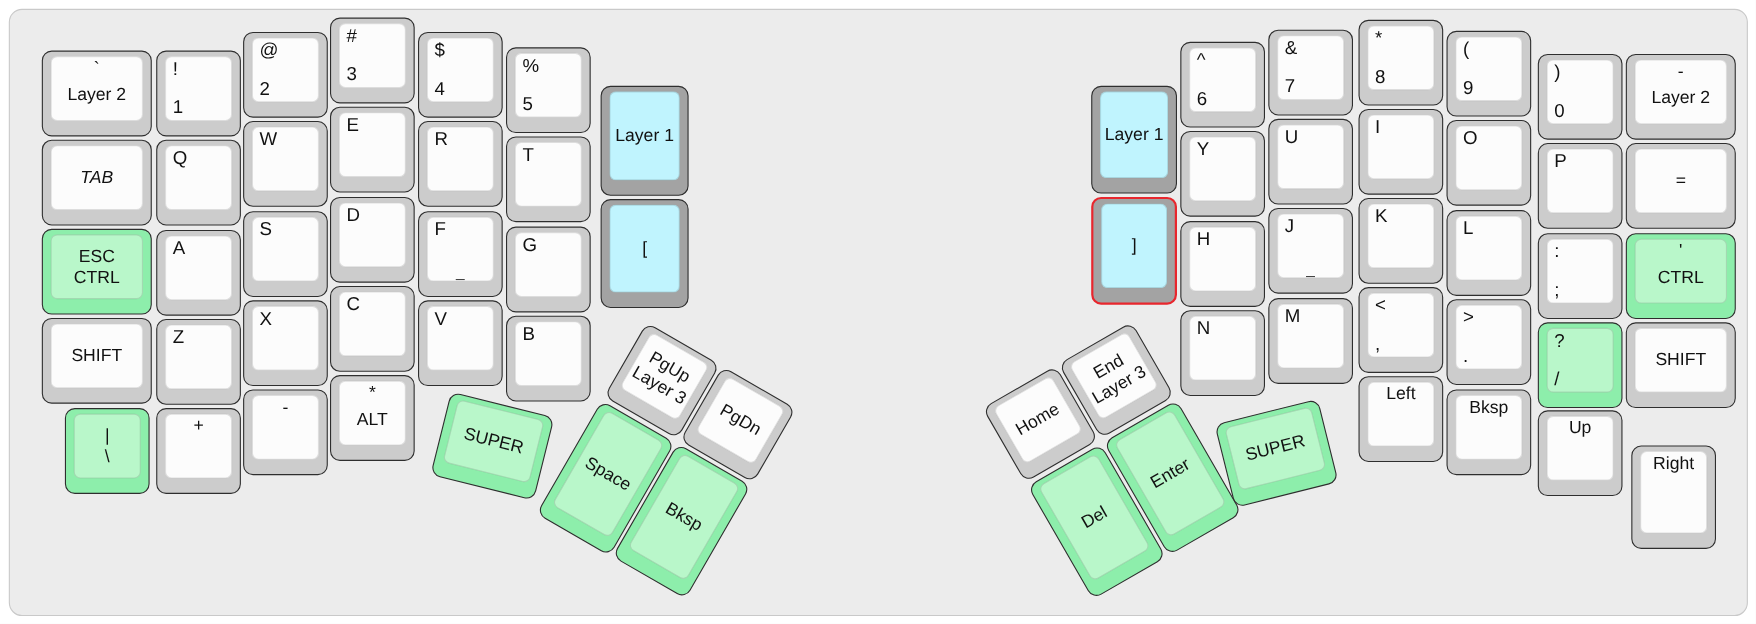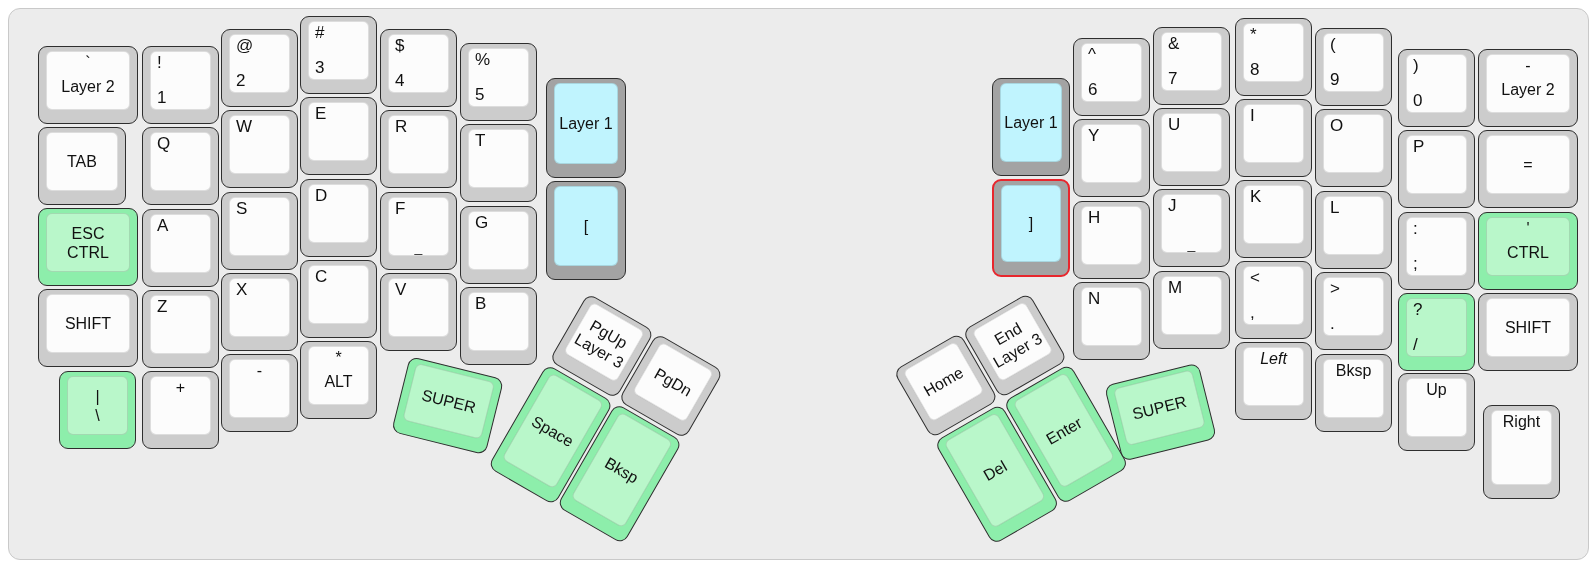--- a/index.html
+++ b/index.html
@@ -47,21 +47,21 @@
   <div class="panel"></div>
   <div id="keys">
       <div class="key c-w" style="left: 38px; top: 46px; width: 100px; height: 78px;">
         <div class="cap">
           <span class="lg tc">`</span>
           <div class="ctr shift">
             <div>Layer 2</div>
           </div>
         </div>
       </div>
-      <div class="key c-w" style="left: 38px; top: 127px; width: 88px; height: 78px;">
+      <div class="key c-w" style="left: 38px; top: 127px; width: 100px; height: 78px; font-style: italic;">
         <div class="cap">
           <div class="ctr">
             <div>TAB</div>
           </div>
         </div>
       </div>
       <div class="key c-g" style="left: 38px; top: 208px; width: 100px; height: 78px;">
         <div class="cap">
           <div class="ctr">
             <div>ESC</div>
@@ -330,21 +330,21 @@
         <div class="cap">
           <span class="lg tl">K</span>
         </div>
       </div>
       <div class="key c-w" style="left: 1235px; top: 261px; width: 77px; height: 78px;">
         <div class="cap">
           <span class="lg tl">&lt;</span>
           <span class="lg bl">,</span>
         </div>
       </div>
-      <div class="key c-w" style="left: 1235px; top: 342px; width: 77px; height: 78px; font-style: italic;">
+      <div class="key c-w" style="left: 1235px; top: 342px; width: 77px; height: 78px;">
         <div class="cap">
           <span class="lg tc">Left</span>
         </div>
       </div>
       <div class="key c-w" style="left: 1315px; top: 28px; width: 77px; height: 78px;">
         <div class="cap">
           <span class="lg tl">(</span>
           <span class="lg bl">9</span>
         </div>
       </div>

